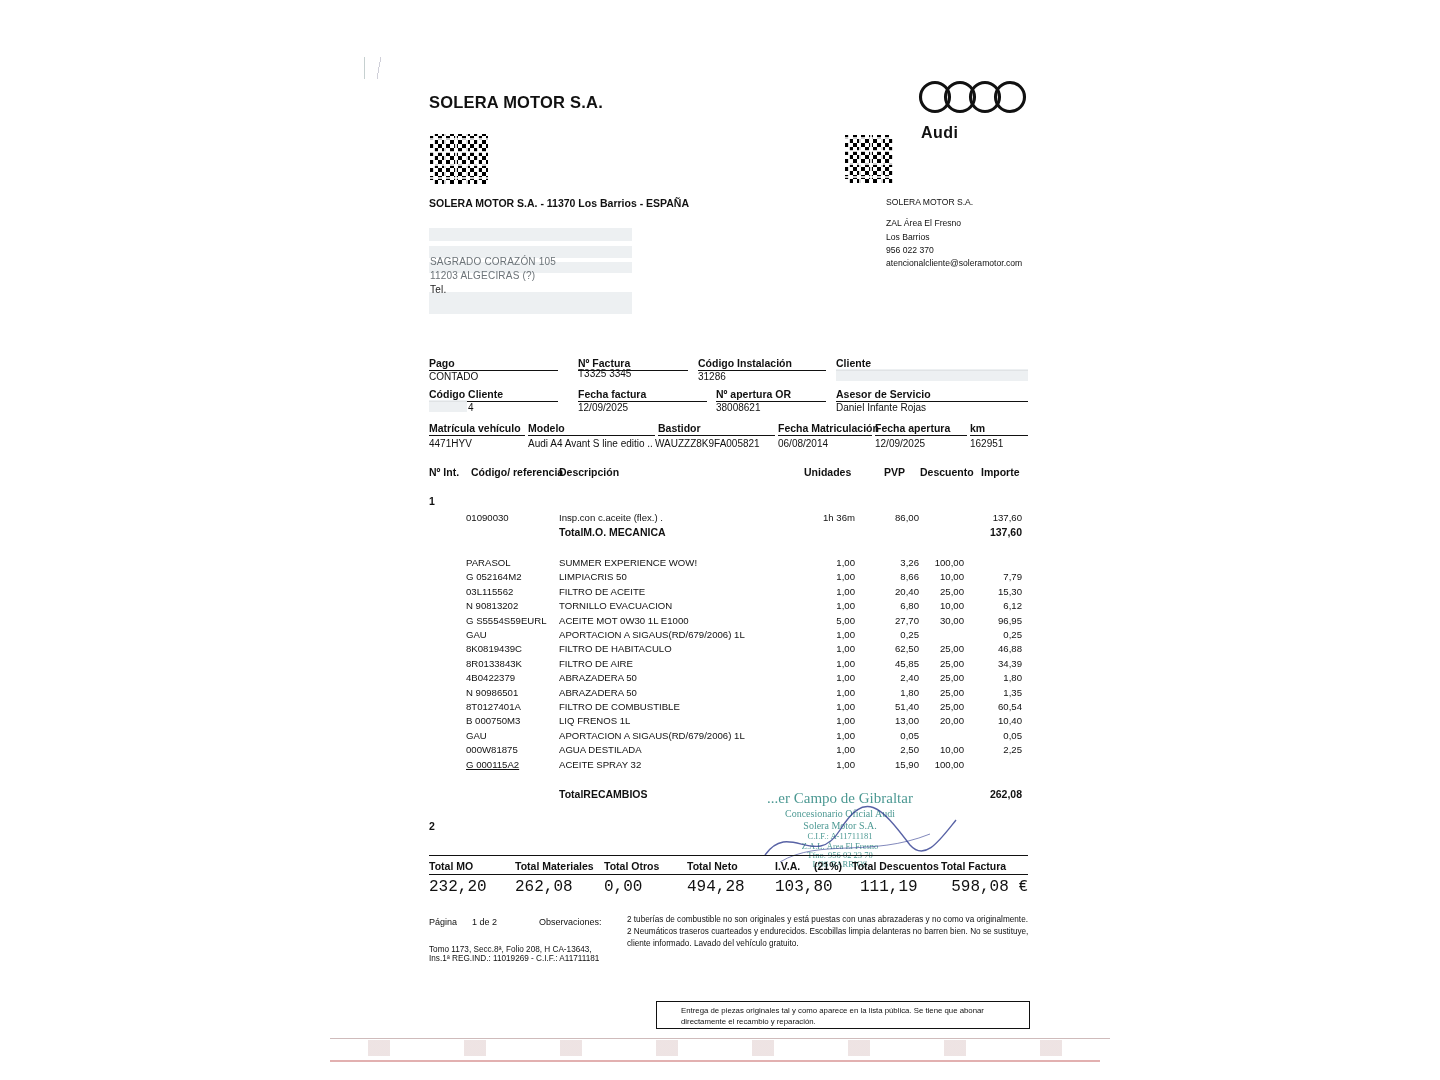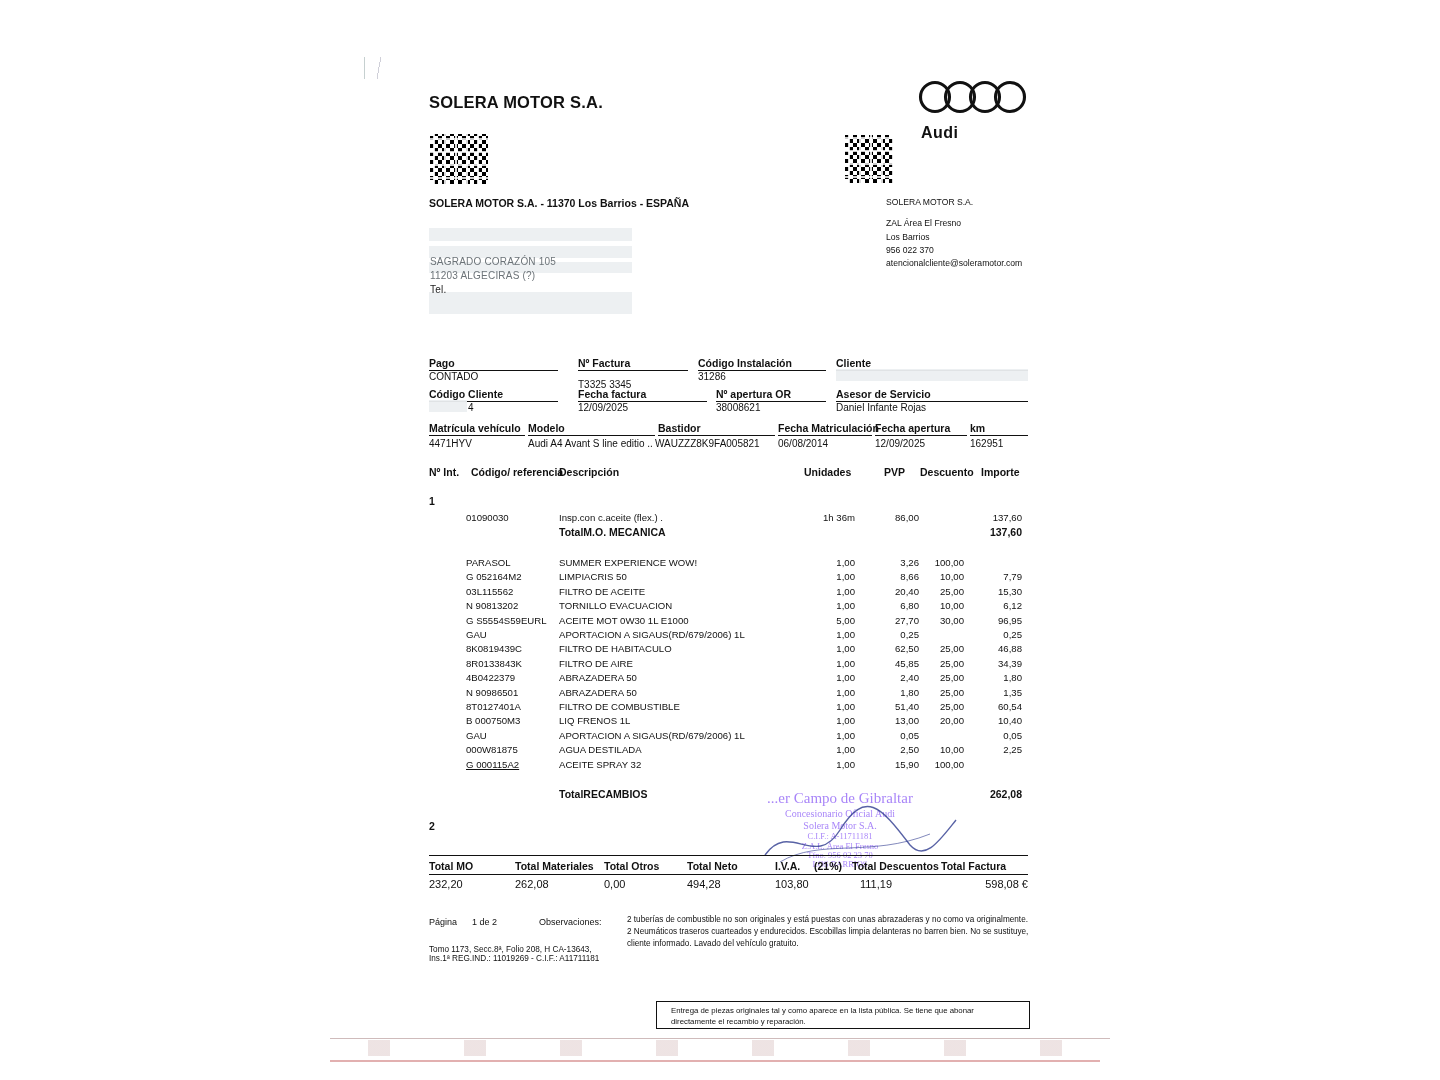--- a/index.html
+++ b/index.html
@@ -82,33 +82,33 @@
   .lbl { position: absolute; font-size: 10.5px; font-weight: bold; }
   .val { position: absolute; font-size: 10px; }
   
   .th { position: absolute; font-size: 10.5px; font-weight: bold; }
   .row-text { position: absolute; font-size: 9.6px; }
   .b { font-weight: bold; }
   .r { text-align: right; }
   .item-num { position: absolute; font-size: 10.5px; font-weight: bold; }
   
   .tot-lbl { position: absolute; font-size: 10.5px; font-weight: bold; }
-  .tot-val { position: absolute; font-size: 11px; }
+  .tot-val { position: absolute; font-size: 16px; font-family: Liberation Mono, monospace; }
   
   .foot { position: absolute; font-size: 9px; }
   .foot-small { position: absolute; font-size: 8.2px; line-height: 1.45; }
   .note-box {
     position: absolute; left: 656px; top: 1001px; width: 374px; height: 28px;
-    border: 1px solid #111; padding: 4px 14px;
+    border: 1px solid #111; padding: 4px 24px;
     font-size: 7.8px; line-height: 1.35;
   }
   
   .stamp {
     position: absolute; left: 745px; top: 786px; width: 190px; height: 80px;
-    color: #8b5cf6; opacity: .75; pointer-events: none;
+    color: #0f766e; opacity: .75; pointer-events: none;
   }
   .stamp .s-line {
     position: absolute; width: 100%; text-align: center;
     font-family: "Liberation Serif", serif; white-space: nowrap;
   }
   .signature {
     position: absolute; left: 760px; top: 800px; width: 200px; height: 70px;
     pointer-events: none;
   }
   
@@ -172,21 +172,21 @@
 
   <div class="lbl" style="left:429px; top:357px;">Pago</div>
   <div class="lbl" style="left:578px; top:357px;">Nº Factura</div>
   <div class="lbl" style="left:698px; top:357px;">Código Instalación</div>
   <div class="lbl" style="left:836px; top:357px;">Cliente</div>
   <div class="rule" style="left:429px; top:370px; width:129px;"></div>
   <div class="rule" style="left:578px; top:370px; width:110px;"></div>
   <div class="rule" style="left:698px; top:370px; width:128px;"></div>
   <div class="rule" style="left:836px; top:370px; width:192px;"></div>
   <div class="val" style="left:429px; top:371px;">CONTADO</div>
-  <div class="val" style="left:578px; top:379px;">T3325 3345</div>
+  <div class="val" style="left:578px; top:368px;">T3325 3345</div>
   <div class="val" style="left:698px; top:371px;">31286</div>
   <div class="val" style="left:836px; top:371px;"></div>
   <div class="redact" style="left:836px; top:369px; width:192px; height:12px;"></div>
 
   <div class="lbl" style="left:429px; top:388px;">Código Cliente</div>
   <div class="lbl" style="left:578px; top:388px;">Fecha factura</div>
   <div class="lbl" style="left:716px; top:388px;">Nº apertura OR</div>
   <div class="lbl" style="left:836px; top:388px;">Asesor de Servicio</div>
   <div class="rule" style="left:429px; top:401px; width:129px;"></div>
   <div class="rule" style="left:578px; top:401px; width:129px;"></div>

